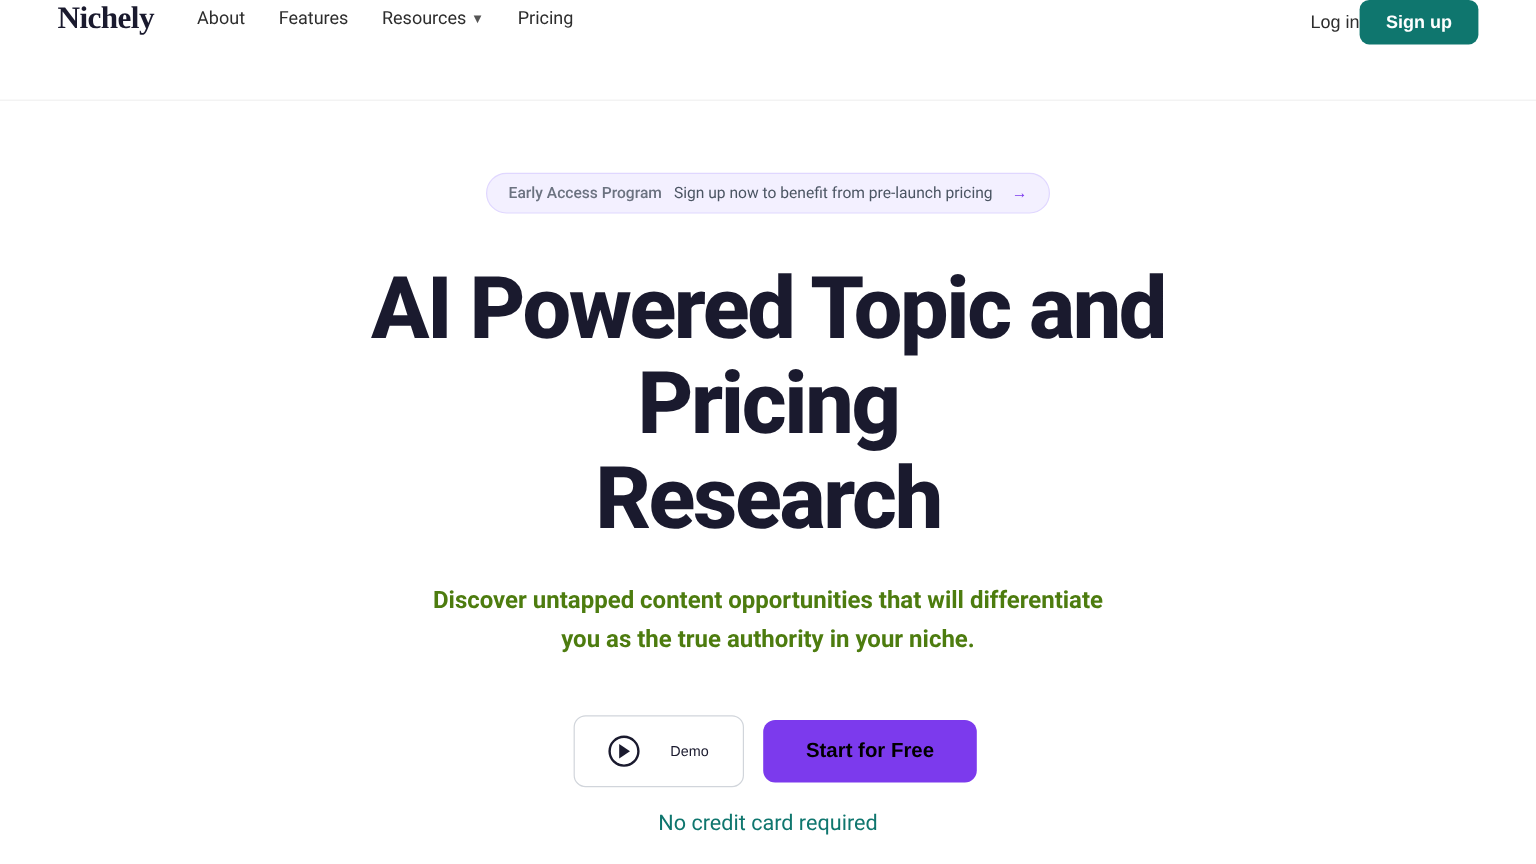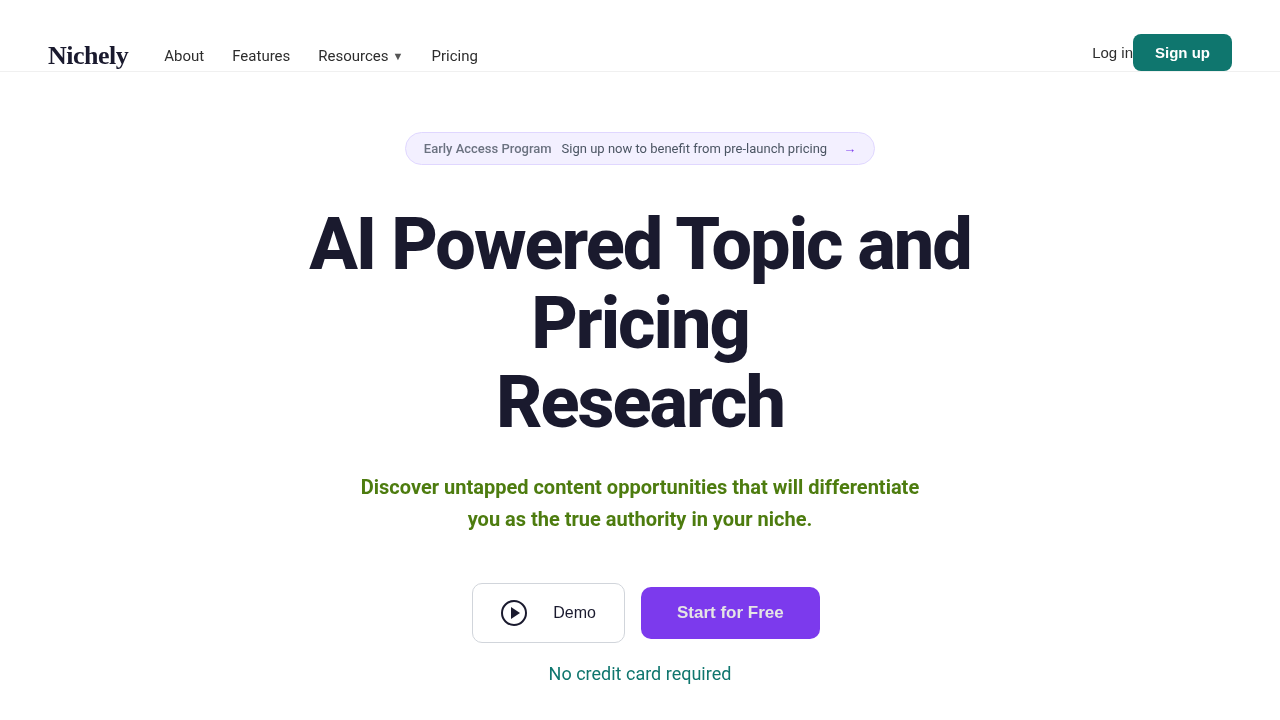--- a/index.html
+++ b/index.html
@@ -8,24 +8,24 @@
       background: #ffffff;
       color: #1a1a2e;
       width: 1280px;
       min-height: 720px;
       overflow-x: hidden;
     }
 
     
     nav {
       display: flex;
-      align-items: flex-end;
+      align-items: flex-start;
       justify-content: space-between;
       padding: 0 48px;
-      height: 72px;
+      height: 84px;
       border-bottom: 1px solid #f0f0f0;
       background: #fff;
     }
     .nav-left {
       display: flex;
       align-items: center;
       gap: 36px;
     }
     .logo {
       font-size: 26px;
@@ -147,21 +147,21 @@
       margin-bottom: 20px;
     }
     .demo-btn {
       display: flex;
       align-items: center;
       gap: 26px;
       background: #fff;
       border: 1.5px solid #d1d5db;
       border-radius: 10px;
       padding: 16px 28px;
-      font-size: 16px;
+      font-size: 12px;
       font-weight: 500;
       color: #1a1a2e;
       cursor: pointer;
       margin-left: 12px;
     }
     .play-icon {
       width: 26px;
       height: 26px;
       border: 2px solid #1a1a2e;
       border-radius: 50%;
@@ -173,21 +173,21 @@
     .play-triangle {
       width: 0;
       height: 0;
       border-top: 6px solid transparent;
       border-bottom: 6px solid transparent;
       border-left: 9px solid #1a1a2e;
       margin-left: 2px;
     }
     .start-free-btn {
       background: #7c3aed;
-      color: #e5e5e5;
+      color: #000000;
       border: none;
       border-radius: 10px;
       padding: 16px 36px;
       font-size: 17px;
       font-weight: 600;
       cursor: pointer;
     }
 
     .no-cc {
       font-size: 18px;

